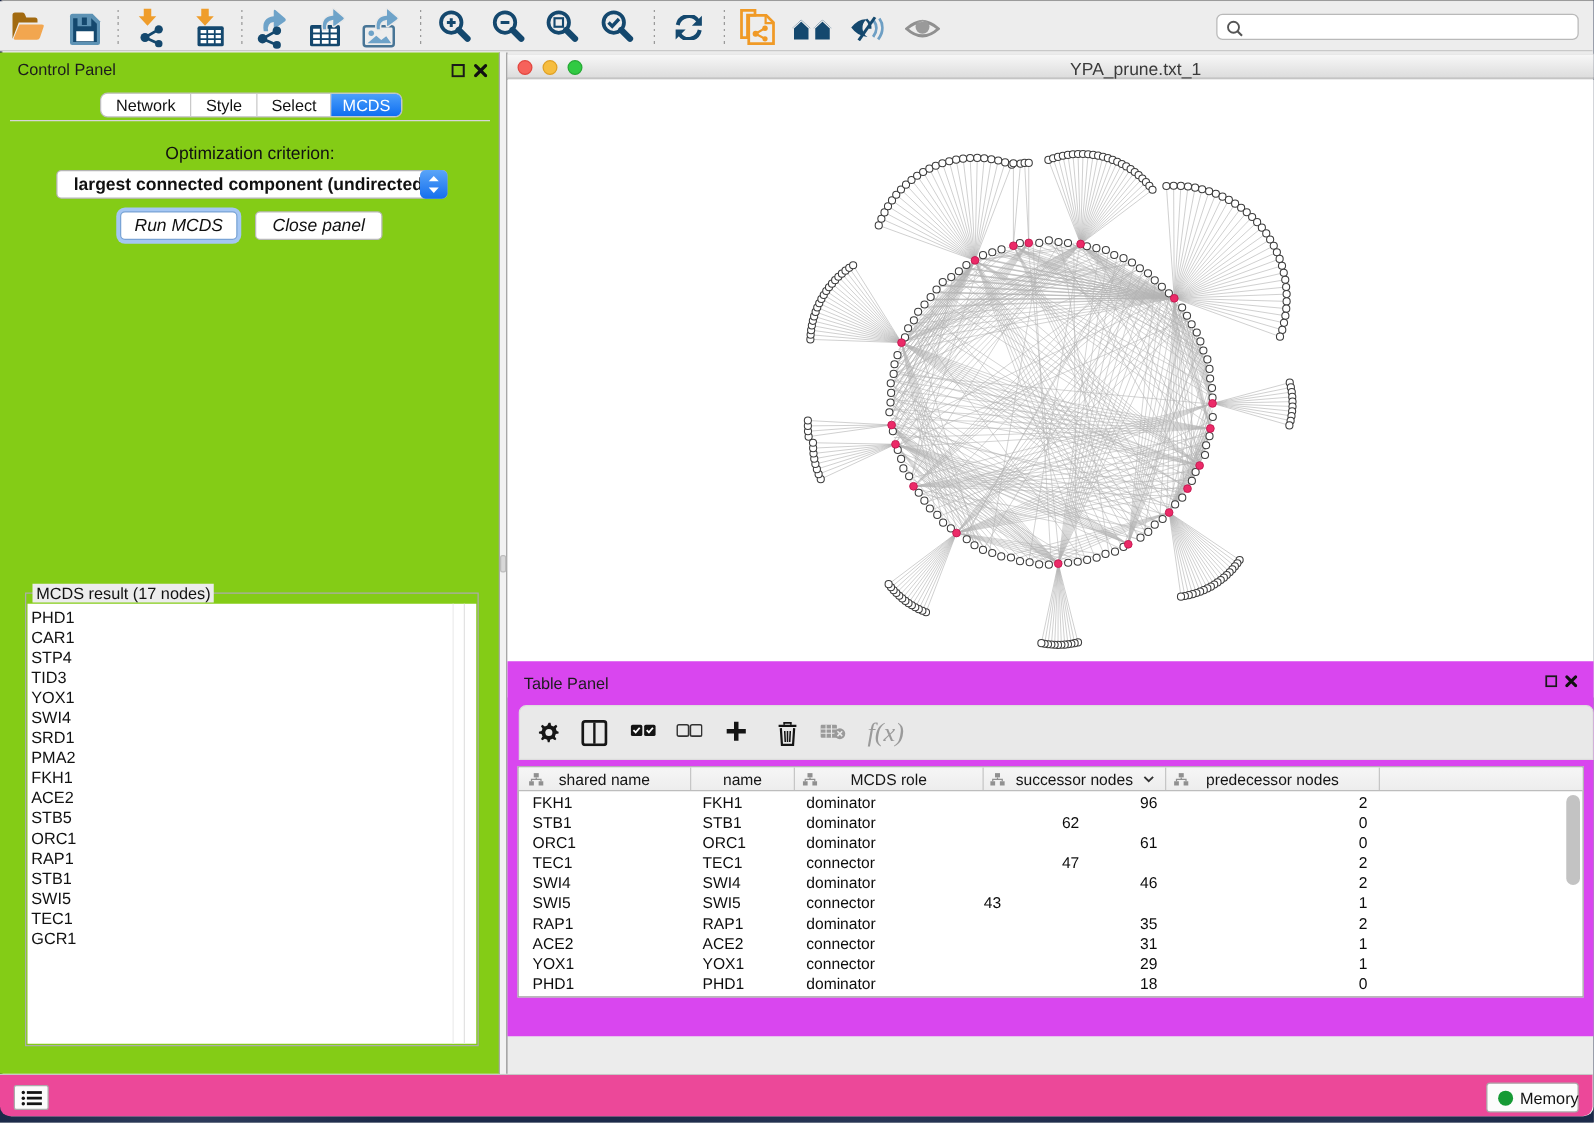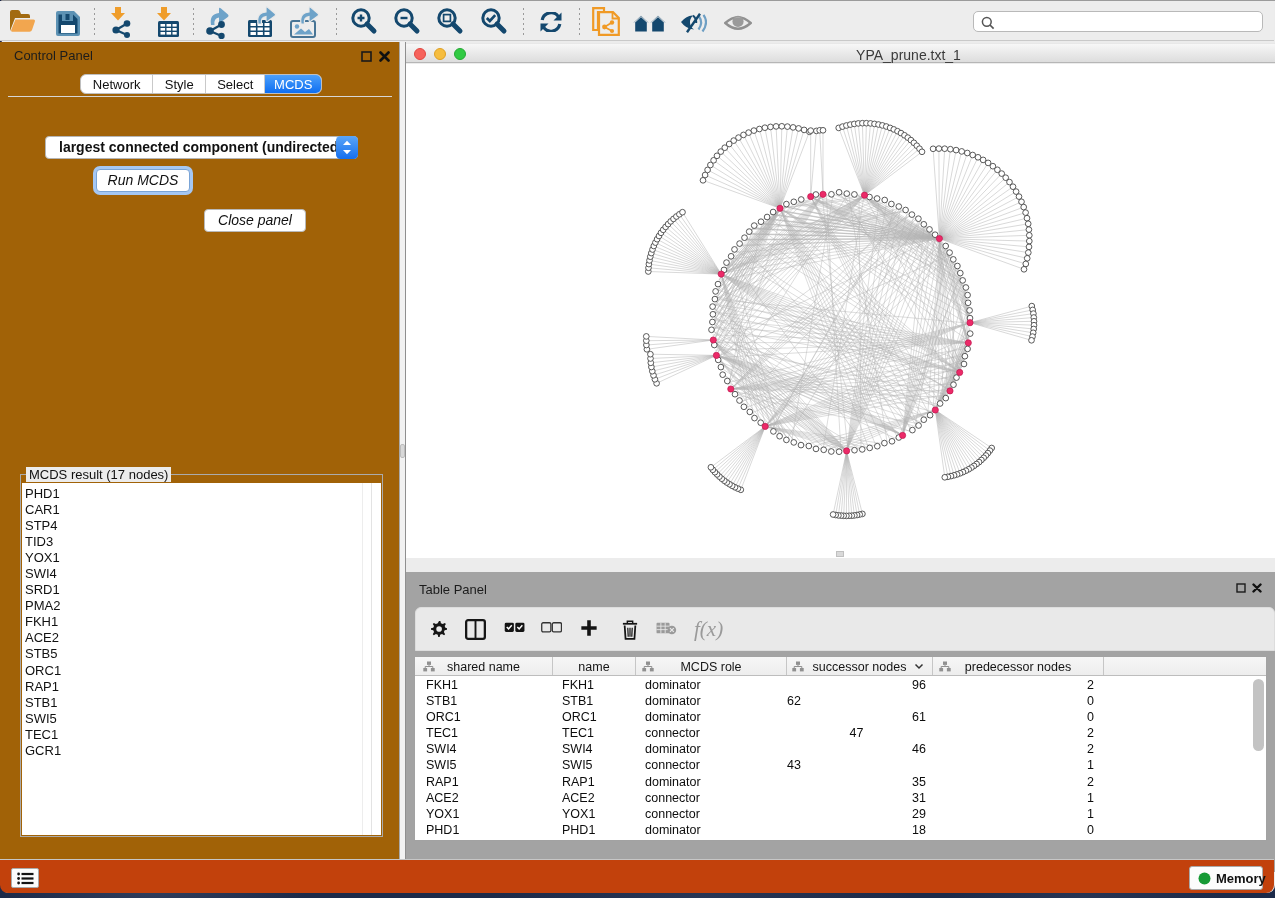--- a/index.html
+++ b/index.html
@@ -14,68 +14,68 @@
   .app { position:absolute; left:1px; top:0; right:0; bottom:5px;
       background:#ececec; border-radius:0 0 8px 8px; border-left:1px solid #5b5468; border-top:1px solid #9b9b9b;}
   
   .toolbar { position:absolute; left:0; top:1px; width:1274px; height:40px; background:#ededed; border-bottom:1px solid #c9c9c9; }
   .tb { position:absolute; }
   .vsep { position:absolute; top:7px; height:28px; width:1px;
       background-image:repeating-linear-gradient(#9a9a9a 0 2px, transparent 2px 5px); }
   .search { position:absolute; left:973px; top:10px; width:290px; height:21px; background:#fff;
       border:1px solid #b9b9b9; border-radius:5px; }
   
-  .cp { position:absolute; left:0; top:42px; width:400px; height:817px; background:#a16207; border-right:1px solid #a9a9a9;}
+  .cp { position:absolute; left:0; top:42px; width:400px; height:817px; background:#84cc16; border-right:1px solid #a9a9a9;}
   .cp-title { position:absolute; left:14px; top:6px; font-size:13px; color:#1c1c1c; }
   .seg { position:absolute; display:flex; background:#fff; border:1px solid #bfbfbf; border-radius:6px; overflow:hidden; }
   .seg > div { font-size:13px; color:#111; display:flex; align-items:center; justify-content:center; border-right:1px solid #c9c9c9; }
   .seg > div:last-child { border-right:none; }
   .seg > div.on { background:linear-gradient(#4da0fa,#0e6ef2); color:#fff; }
   .cptabs { left:80px; top:32px; width:242px; height:20px; }
   .cptabs > div:nth-child(1){ width:73px; }
   .cptabs > div:nth-child(2){ width:53px; }
   .cptabs > div:nth-child(3){ width:60px; }
   .cptabs > div:nth-child(4){ width:56px; }
   .cp-inner { position:absolute; left:8px; top:54px; width:384px; height:757px; border-top:1px solid #d6d6d6; }
   .optlabel { position:absolute; left:0; top:17px; width:384px; text-align:center; font-size:14px; color:#111; }
   .dropdown { position:absolute; left:37px; top:39px; width:313px; height:23px; background:#fff; border:1px solid #b5b5b5; border-radius:4px; font-size:14px; color:#111; line-height:21px; padding-left:13px;font-weight:bold; }
   .dd-btn { position:absolute; right:-1px; top:-1px; width:22px; height:23px; border-radius:4.5px; background:linear-gradient(#5aa5f8,#156fee); }
   .btn { position:absolute; height:23px; background:#fff; border:1px solid #b9b9b9; border-radius:4px; font-size:14px; color:#111; text-align:center; line-height:21px;font-style:italic; }
   .runbtn { left:88px; top:72px; width:94px; box-shadow:0 0 0 3px #a5c7f3; border-color:#7aa4d6; }
-  .closebtn { left:196px; top:72px; width:102px;margin-top:40px; }
+  .closebtn { left:196px; top:72px; width:102px; }
   .fieldset { position:absolute; left:20px; top:432px; width:363px; height:363px; border:1px solid #ababab; }
   .legend { position:absolute; left:5px; top:-8px; background:#ececec; padding:0 3px; font-size:13px; color:#111; }
   .mlist { position:absolute; left:1px; top:8px; width:359px; height:352px; background:#fff; font-size:13px; color:#111; padding:3px 0 0 3px; line-height:16.05px; }
   .mscroll { position:absolute; right:10px; top:8px; width:1px; height:352px; background:#e3e3e3; }
   .mscroll2 { position:absolute; right:19px; top:8px; width:1px; height:352px; background:#ededed; }
   
   .vsplit { position:absolute; left:400px; top:42px; width:6px; height:817px; background:#f2f2f2; border-right:1px solid #8f8f8f; }
   .vsplit .knob { position:absolute; left:0px; top:402px; width:5px; height:14px; background:#d8d8d8; border:1px solid #bdbdbd; border-radius:2px; }
   
   .net { position:absolute; left:406px; top:42px; width:869px; height:517px; }
   .net-title { position:absolute; left:0; top:1px; width:869px; height:20px; background:linear-gradient(#f7f7f7,#dddddd); border-bottom:1px solid #b6b6b6; border-top:1px solid #e8e8e8;}
   .net-title .t { position:absolute; left:0px; top:2.5px; width:1005px; text-align:center; font-size:14px; color:#3a3a3a; }
   .light { position:absolute; top:4px; width:12px; height:12px; border-radius:50%; }
   .canvas { position:absolute; left:0; top:22px; width:869px; height:494px; background:#fff; }
   .hknob { position:absolute; left:430px; top:509px; width:8px; height:6px; background:#d9d9d9; border:1px solid #c0c0c0; }
   
-  .tp { position:absolute; left:406px; top:572px; width:869px; height:300px; background:#a3a3a3; }
+  .tp { position:absolute; left:406px; top:529px; width:869px; height:300px; background:#d946ef; }
   .tp-title { position:absolute; left:13px; top:10px; font-size:13px; color:#1c1c1c; }
   .tp-toolbar { position:absolute; left:9px; top:35px; width:860px; height:44px; background:#e9e9e9; border:1px solid #dddddd; border-radius:6px 6px 0 0; }
   .tbl { position:absolute; left:8px; top:84px; width:853px; height:185px; background:#fff; border:1px solid #a2a2a2; }
   .thead { position:absolute; left:0; top:0; width:851px; height:19px; background:linear-gradient(#f6f6f6,#ededed); border-bottom:1px solid #bdbdbd; }
   .th { position:absolute; top:0; height:18px; border-right:1px solid #c6c6c6; }
   .th .txt { position:absolute; top:3px; width:100%; text-align:center; font-size:12.5px; color:#151515; }
   .rows { position:absolute; left:0; top:20px; width:851px; font-size:12.5px; color:#0d0d0d; }
   .row { height:16.1px; line-height:16.1px; position:relative; }
   .row span { position:absolute; }
   .sb { position:absolute; right:2px; top:22px; width:11px; height:72px; background:#c3c3c3; border-radius:6px; }
   .tptabs { left:255px; top:274px; height:20px; }
   .tptabs > div { padding:0 14px; }
-  .statusbar { position:absolute; left:0; top:859px; width:1274px; height:34px; background:#c2410c; border-top:1px solid #c6c6c6; border-radius:0 0 8px 8px;font-weight:bold;}
+  .statusbar { position:absolute; left:0; top:859px; width:1274px; height:34px; background:#ec4899; border-top:1px solid #c6c6c6; border-radius:0 0 8px 8px;}
   .listbtn { position:absolute; left:11px; top:8px; width:28px; height:20px; background:#fcfcfc; border:1px solid #ababab; border-radius:2px; }
   .membtn { position:absolute; right:11px; top:6px; width:74px; height:24px; background:#fcfcfc; border:1px solid #a9a9a9; border-radius:3px; font-size:13px; color:#111; }
   .ic { position:absolute; }
 </style>
 </head>
 <body>
 <div class="wall"></div>
 <div class="app"></div>
 <div class="toolbar">
   <svg class="tb" style="left:9px;top:8px" width="28" height="25" viewBox="0 0 28 25">
@@ -219,20 +219,21 @@
   <svg class="ic" style="left:379px;top:9px" width="11" height="11" viewBox="0 0 11 11">
       <path d="M1.5 1.5 L9.5 9.5 M9.5 1.5 L1.5 9.5" stroke="#111" stroke-width="2.6" stroke-linecap="round"></path>
     </svg>
   <div class="seg cptabs">
       <div>Network</div>
       <div>Style</div>
       <div>Select</div>
       <div class="on">MCDS</div>
     </div>
   <div class="cp-inner">
+    <div class="optlabel">Optimization criterion:</div>
     <div class="dropdown">largest connected component (undirected)
       <div class="dd-btn"><svg width="22" height="23" viewBox="0 0 22 23">
             <path d="M7 9 L11 4.7 L15 9 Z" fill="#fff"></path>
             <path d="M7 14 L11 18.3 L15 14 Z" fill="#fff"></path>
           </svg></div>
     </div>
     <div class="btn runbtn">Run MCDS</div>
     <div class="btn closebtn">Close panel</div>
   </div>
   <div class="fieldset">
@@ -1199,21 +1200,21 @@
           <span style="left:11px">FKH1</span>
           <span style="left:147px">FKH1</span>
           <span style="left:230px">dominator</span>
           <span style="left:372px;width:139px;text-align:right">96</span>
           <span style="left:518px;width:161px;text-align:right">2</span>
         </div>
 <div class="row">
           <span style="left:11px">STB1</span>
           <span style="left:147px">STB1</span>
           <span style="left:230px">dominator</span>
-          <span style="left:372px;width:139px;text-align:left">62</span>
+          <span style="left:372px;width:139px;text-align:center">62</span>
           <span style="left:518px;width:161px;text-align:right">0</span>
         </div>
 <div class="row">
           <span style="left:11px">ORC1</span>
           <span style="left:147px">ORC1</span>
           <span style="left:230px">dominator</span>
           <span style="left:372px;width:139px;text-align:right">61</span>
           <span style="left:518px;width:161px;text-align:right">0</span>
         </div>
 <div class="row">

